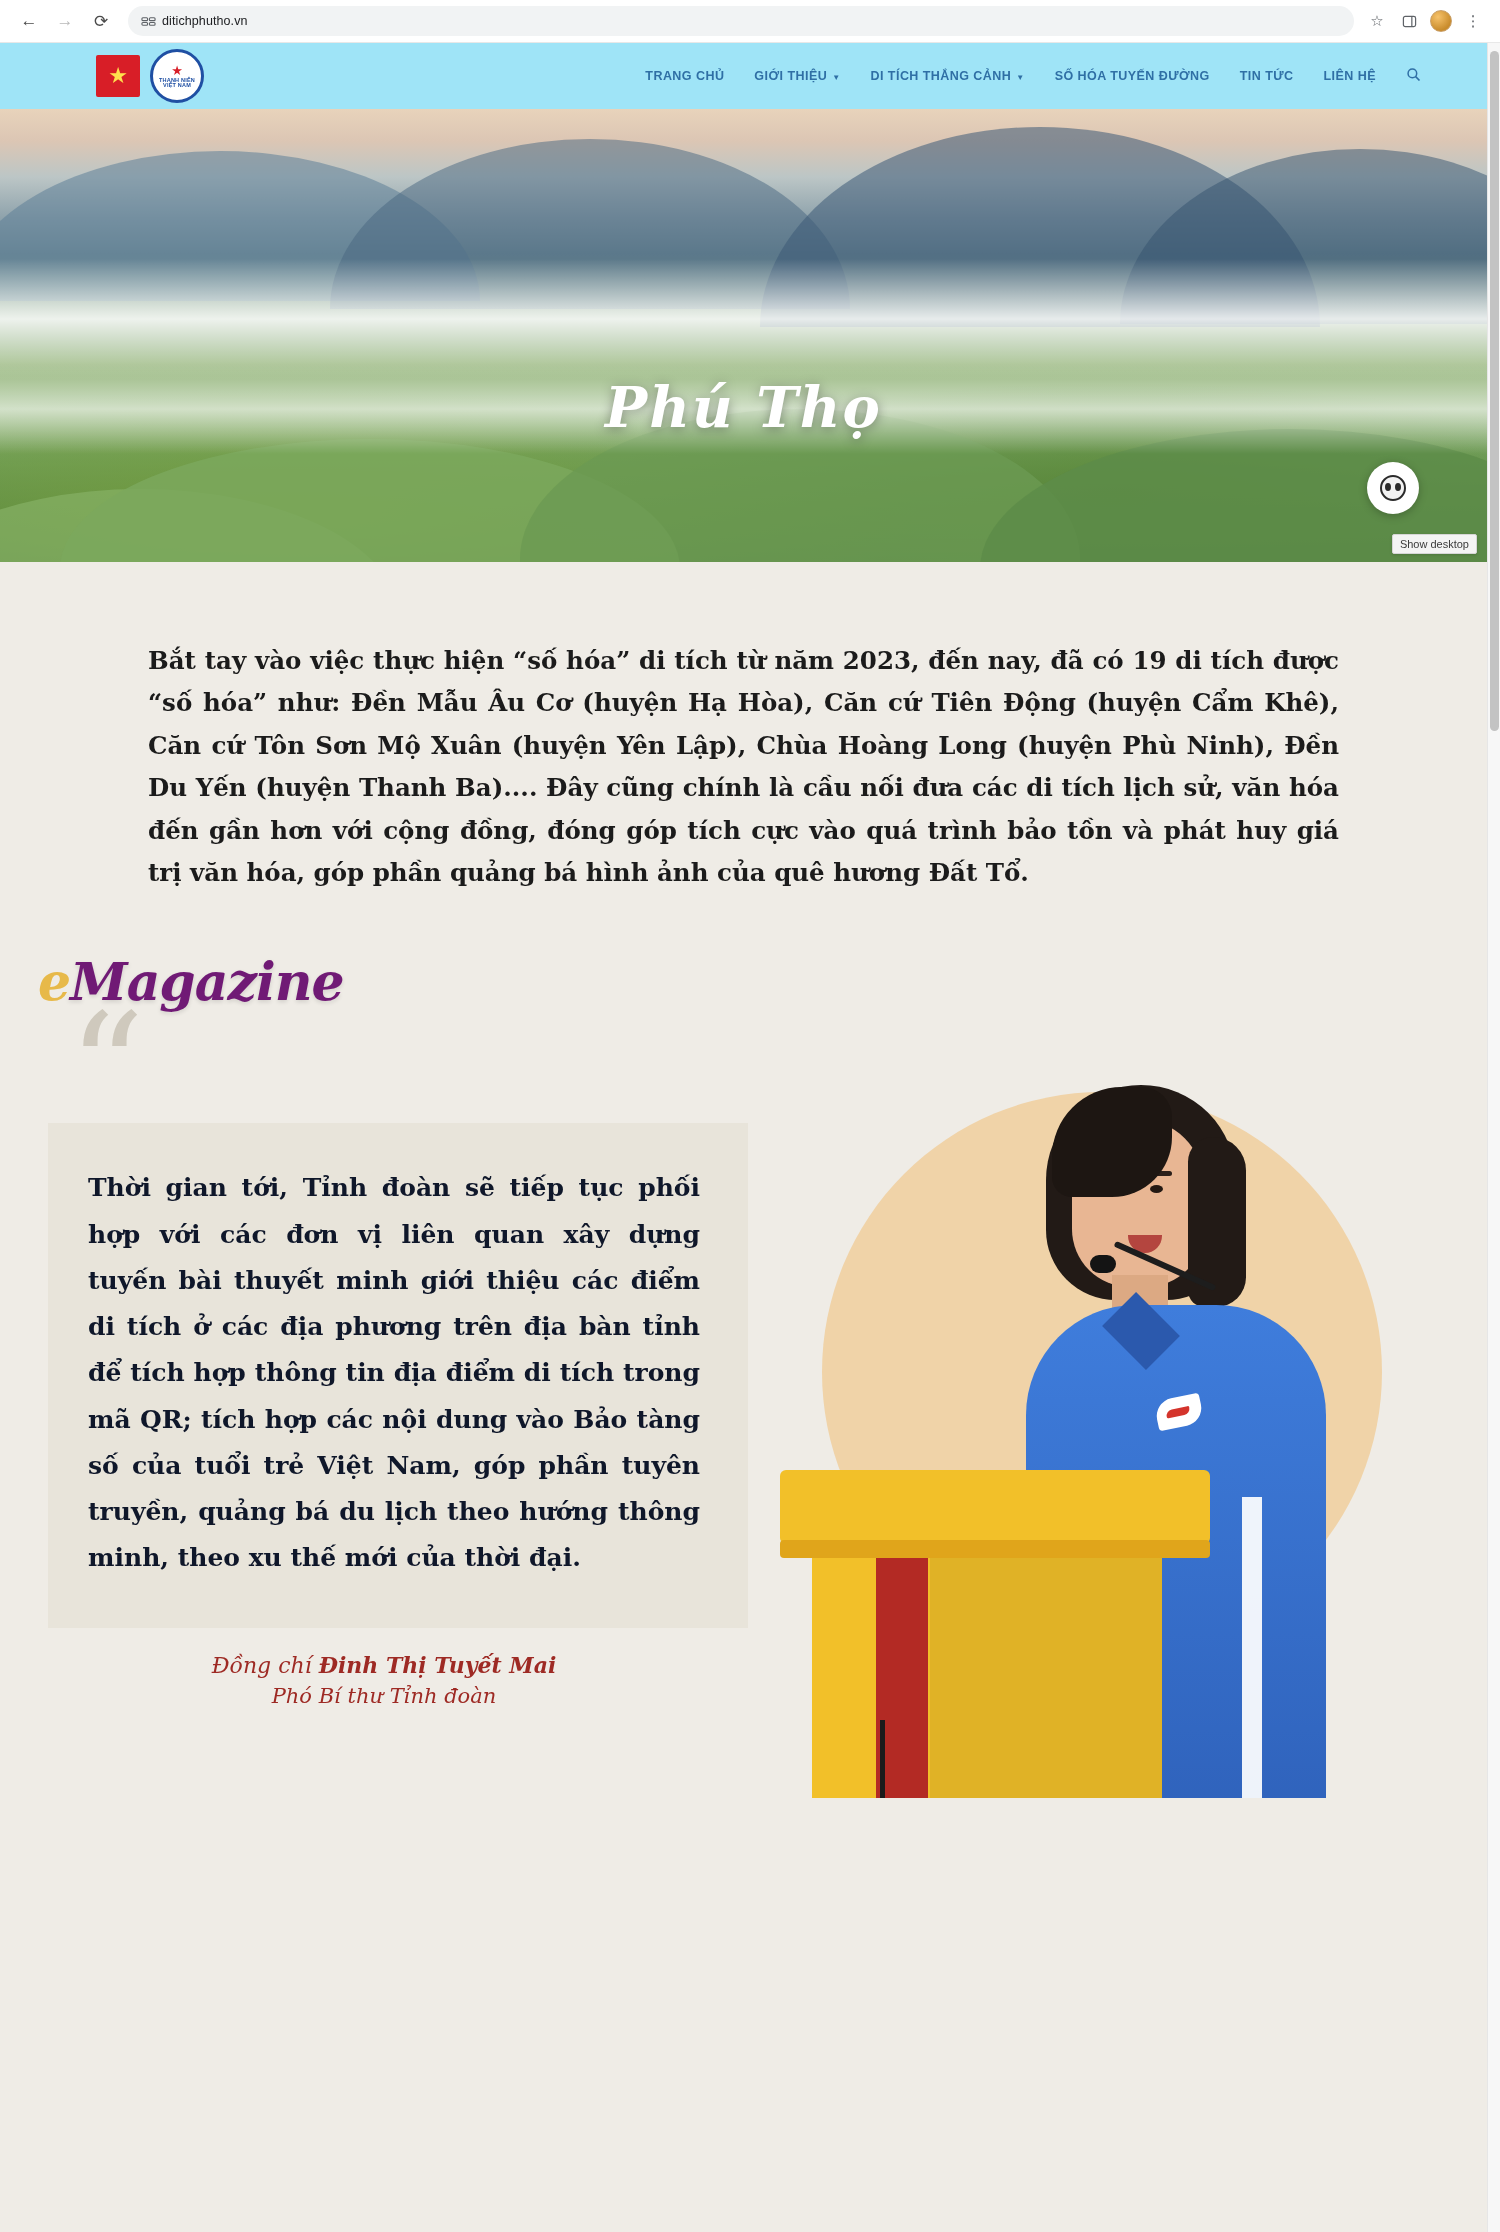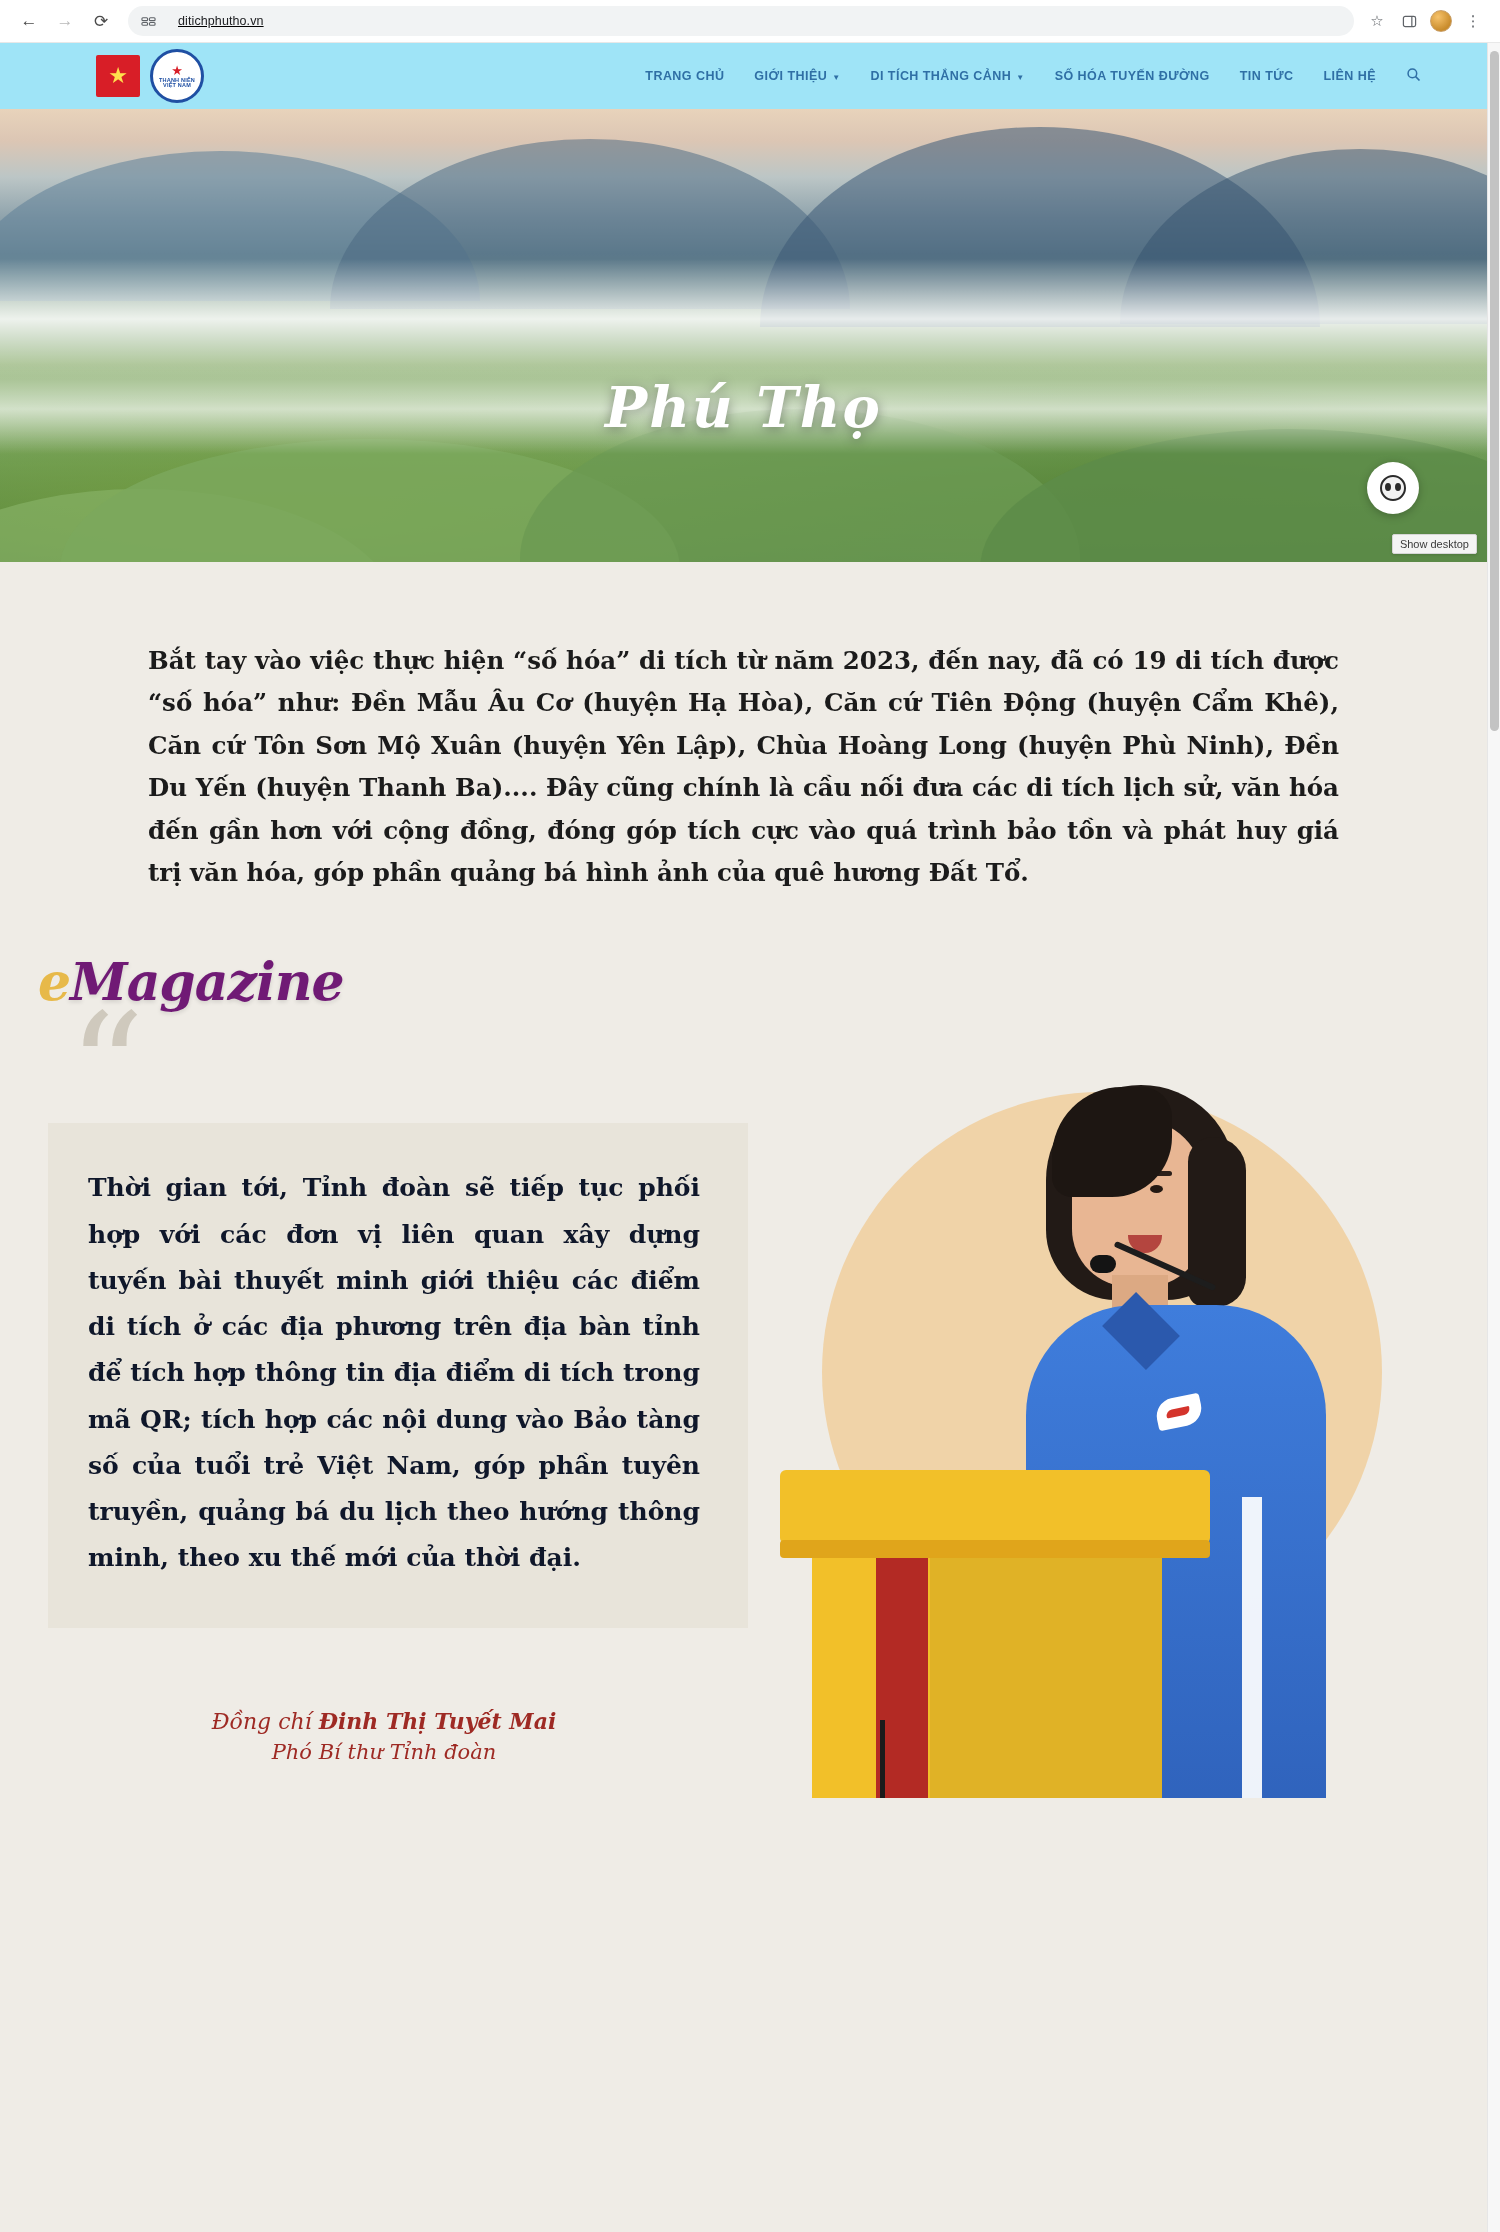--- a/index.html
+++ b/index.html
@@ -30,24 +30,23 @@
   }
   .nav-btn.disabled { color: #b9b9b9; }
   .omnibox {
     flex: 1 1 auto;
     height: 30px;
     background: #f1f3f4;
     border-radius: 15px;
     display: flex;
     align-items: center;
     padding: 4px 12px;
-    gap: 22px;
+    gap: 6px;
     margin-left: 6px;
     margin-right: 6px;
-    text-decoration: underline;
   }
   .omnibox .site-icon {
     width: 16px; height: 16px;
     display: flex; align-items: center; justify-content: center;
     color: #5f6368;
   }
   .omnibox .url {
     font-size: 12.5px;
     color: #202124;
     letter-spacing: .1px;
@@ -291,21 +290,21 @@
   .quote-box p {
     font-family: "DejaVu Serif", serif;
     font-size: 25px;
     line-height: 1.85;
     color: #0f172a;
     text-align: justify;
     font-weight: 700;
   }
   .quote-credit {
     text-align: center;
-    margin-top: 80px;
+    margin-top: 24px;
     padding-right: 40px;
   }
   .quote-credit .line1 {
     font-family: "DejaVu Serif", serif;
     font-size: 22px;
     color: #9e2a24;
     font-style: italic;
   }
   .quote-credit .line1 b { font-weight: bold; }
   .quote-credit .line2 {

